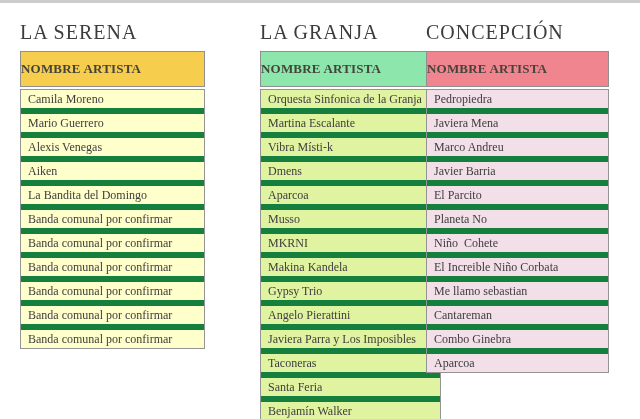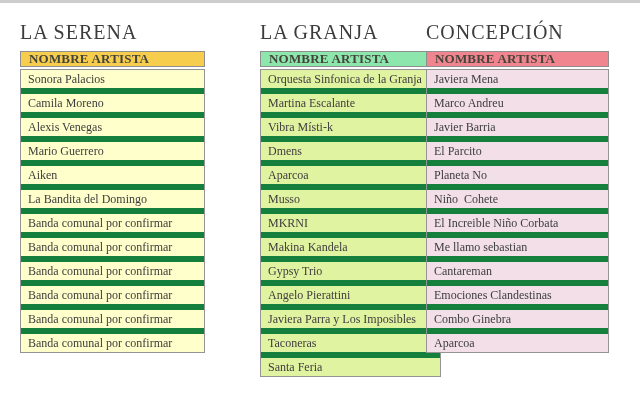--- a/index.html
+++ b/index.html
@@ -30,26 +30,26 @@
     margin: 0 0 7px 0;
     font-size: 20px;
     line-height: 23px;
     font-weight: 400;
     letter-spacing: 1px;
     color: #3c3c3c;
     white-space: pre;
   }
   .table-header {
     box-sizing: border-box;
-    height: 16px;
+    height: 36px;
     border: 1px solid #8f8f8f;
     background: var(--hbg);
     display: flex;
     align-items: center;
-    padding-left: 8px;
+    padding-left: 0;
     font-size: 13px;
     font-weight: bold;
     letter-spacing: 0.2px;
     color: #44443b;
     text-align: right;
   }
   .table-body {
     box-sizing: border-box;
     margin-top: 2px;
     border: 1px solid #949494;
@@ -71,24 +71,23 @@
 <body>
 
 <div class="page">
   <div class="top-strip"></div>
 
   <section class="city-column c0" style="--hbg: #f7cd4e; --rbg: #ffffcb;">
     <h2 class="city-title">LA SERENA</h2>
     <div class="artist-table">
       <div class="table-header">NOMBRE ARTISTA</div>
       <div class="table-body">
-          <div class="artist-row">Sonora Palacios</div>
           <div class="artist-row">Camila Moreno</div>
+          <div class="artist-row">Mario Guerrero</div>
           <div class="artist-row">Alexis Venegas</div>
-          <div class="artist-row">Mario Guerrero</div>
           <div class="artist-row">Aiken</div>
           <div class="artist-row">La Bandita del Domingo</div>
           <div class="artist-row">Banda comunal por confirmar</div>
           <div class="artist-row">Banda comunal por confirmar</div>
           <div class="artist-row">Banda comunal por confirmar</div>
           <div class="artist-row">Banda comunal por confirmar</div>
           <div class="artist-row">Banda comunal por confirmar</div>
           <div class="artist-row">Banda comunal por confirmar</div>
         </div>
     </div>
@@ -105,37 +104,38 @@
           <div class="artist-row">Dmens</div>
           <div class="artist-row">Aparcoa</div>
           <div class="artist-row">Musso</div>
           <div class="artist-row">MKRNI</div>
           <div class="artist-row">Makina Kandela</div>
           <div class="artist-row">Gypsy Trio</div>
           <div class="artist-row">Angelo Pierattini</div>
           <div class="artist-row">Javiera Parra y Los Imposibles</div>
           <div class="artist-row">Taconeras</div>
           <div class="artist-row">Santa Feria</div>
+          <div class="artist-row">Benjamín Walker</div>
         </div>
     </div>
   </section>
 
   <section class="city-column c2" style="--hbg: #f1858f; --rbg: #f2dfe7;">
     <h2 class="city-title">CONCEPCIÓN</h2>
     <div class="artist-table">
       <div class="table-header">NOMBRE ARTISTA</div>
       <div class="table-body">
+          <div class="artist-row">Pedropiedra</div>
           <div class="artist-row">Javiera Mena</div>
           <div class="artist-row">Marco Andreu</div>
           <div class="artist-row">Javier Barria</div>
           <div class="artist-row">El Parcito</div>
           <div class="artist-row">Planeta No</div>
           <div class="artist-row">Niño  Cohete</div>
           <div class="artist-row">El Increible Niño Corbata</div>
           <div class="artist-row">Me llamo sebastian</div>
           <div class="artist-row">Cantareman</div>
-          <div class="artist-row">Emociones Clandestinas</div>
           <div class="artist-row">Combo Ginebra</div>
           <div class="artist-row">Aparcoa</div>
         </div>
     </div>
   </section>
 </div>
 
 </body></html>

